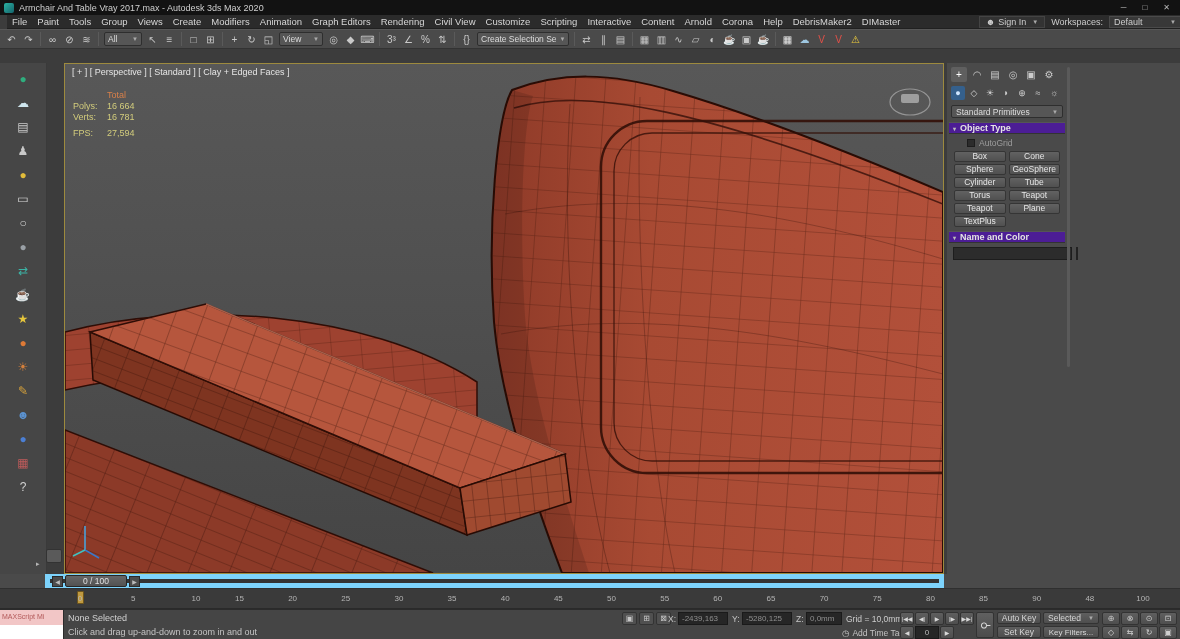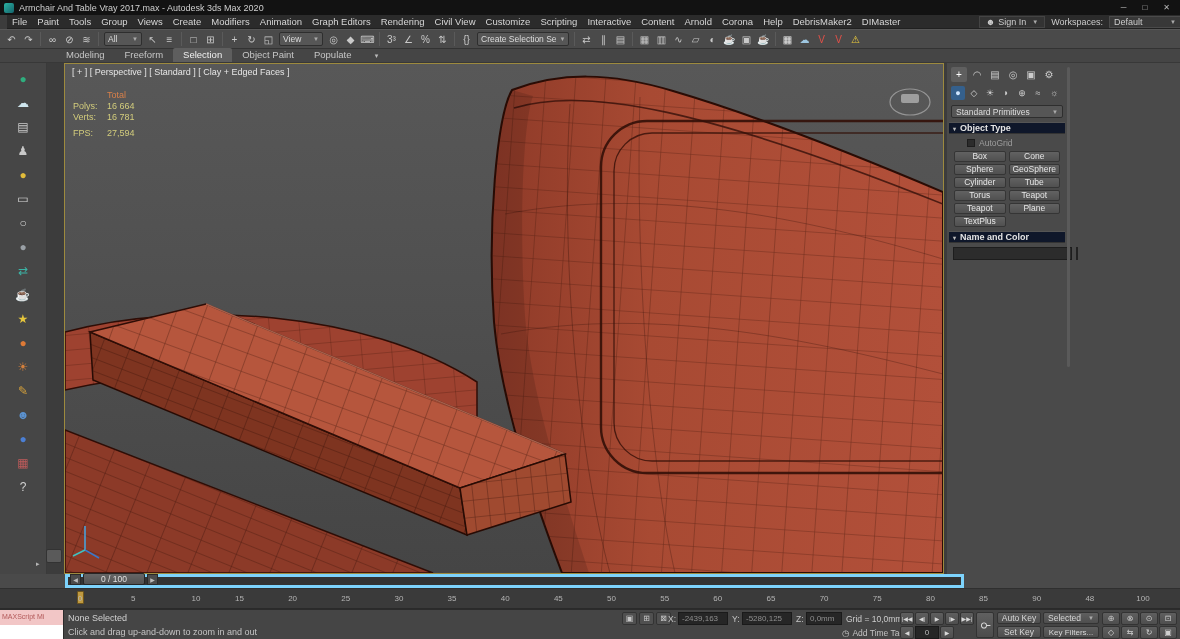--- a/index.html
+++ b/index.html
@@ -70,21 +70,21 @@
   .ptab { width:16px; height:15px; display:flex; align-items:center; justify-content:center;
           font-size:10px; color:#ccc; border-radius:2px; }
   .ptab.active { background:#5f5f5f; color:#fff; }
   .pcats { position:absolute; top:23px; left:4px; display:flex; gap:2px; }
   .pcat { width:14px; height:14px; display:flex; align-items:center; justify-content:center;
           font-size:9px; color:#ccc; border-radius:2px; }
   .pcat.active { background:#35608c; color:#cfe6ff; }
   .pdd { position:absolute; top:42px; left:4px; width:112px; height:13px; background:#565656;
          border:1px solid #2e2e2e; border-radius:2px; display:flex; align-items:center;
          font-size:8.5px; color:#ddd; padding:0 4px; }
-  .rollout { position:absolute; left:2px; width:116px; height:12px; background:#0f172a;
+  .rollout { position:absolute; left:2px; width:116px; height:12px; background:#4c1d95;
              border-top:1px solid #555; border-bottom:1px solid #333; display:flex; align-items:center;
              font-size:9px; font-weight:bold; color:#e4e4e4; padding:0 4px; gap:4px; }
   .rollout .tri { font-size:6px; color:#bbb; }
   #ro1 { top:59px; } #ro2 { top:168px; }
   .autogrid { position:absolute; top:75px; left:20px; display:flex; align-items:center; gap:4px;
               font-size:8.5px; color:#9c9c9c; }
   .cbx { width:8px; height:8px; background:#2c2c2c; border:1px solid #1d1d1d; }
   .obuttons { position:absolute; top:88px; left:7px; width:106px; display:grid;
               grid-template-columns:1fr 1fr; gap:2px 3px; }
   .pbtn { height:11px; background:linear-gradient(#626262,#505050); border:1px solid #353535;
@@ -92,21 +92,21 @@
           justify-content:center; line-height:11px; white-space:nowrap; }
   .namerow { position:absolute; top:184px; left:6px; width:108px; display:flex; gap:4px; align-items:center; }
   .nameinput { flex:1; height:13px; background:#2c2c2c; border:1px solid #1d1d1d; color:#ccc;
                font-size:8.5px; padding:0 3px; font-family:"Liberation Sans",sans-serif; }
   .swatch { width:14px; height:13px; border:1px solid #222; }
   .pscroll { position:absolute; top:4px; left:120px; width:3px; height:300px; background:#5a5a5a; border-radius:2px; }
 
   
   .timestrip { position:absolute; top:574px; left:0; width:1180px; height:14px; background:#4a4a4a; }
   .sliderbar { position:absolute; top:0; left:45px; width:899px; height:14px; background:#333;
-               border:3px solid #7dd3fc; display:flex; align-items:flex-end;margin-left:20px; }
+               border:5px solid #7dd3fc; display:flex; align-items:center; }
   .sl-ar { width:11px; height:11px; margin:0 2px; background:#4c4c4c; border:1px solid #2a2a2a;
            display:flex; align-items:center; justify-content:center; font-size:6px; color:#bbb; }
   .sl-handle { width:62px; height:12px; background:linear-gradient(#666,#525252); border:1px solid #262626;
                border-radius:2px; font-size:8.5px; color:#e0e0e0; display:flex; align-items:center;
                justify-content:center; }
   .trackbar { position:absolute; top:588px; left:0; width:1180px; height:21px; background:#3a3a3a;
               border-top:1px solid #2f2f2f; border-bottom:1px solid #2a2a2a; }
   .tick { position:absolute; top:5px; transform:translateX(-50%); font-size:8px; color:#b4b4b4; }
   .tmarker { position:absolute; top:2px; left:77px; width:7px; height:13px; background:#c09a40;
              border:1px solid #6e551c; border-radius:1px; }
@@ -323,30 +323,20 @@
         <span style="color:#e05048">V</span>
       </div>
       <div class="tic">
         <span style="color:#e05048">V</span>
       </div>
       <div class="tic">
         <span style="color:#e6c63c">⚠</span>
       </div>
     </div>
 
-  <div class="ribbon">
-    <div style="display:flex">
-        <div class="rtab">Modeling</div>
-        <div class="rtab">Freeform</div>
-        <div class="rtab active">Selection</div>
-        <div class="rtab">Object Paint</div>
-        <div class="rtab">Populate</div>
-      </div>
-    <div class="ribmin">▾</div>
-  </div>
 
   <div class="leftstrip">
       <div class="lic">
         <span style="color:#2fae7e">●</span>
       </div>
       <div class="lic">
         <span style="color:#cfe6ee">☁</span>
       </div>
       <div class="lic">
         <span style="color:#cccccc">▤</span>

